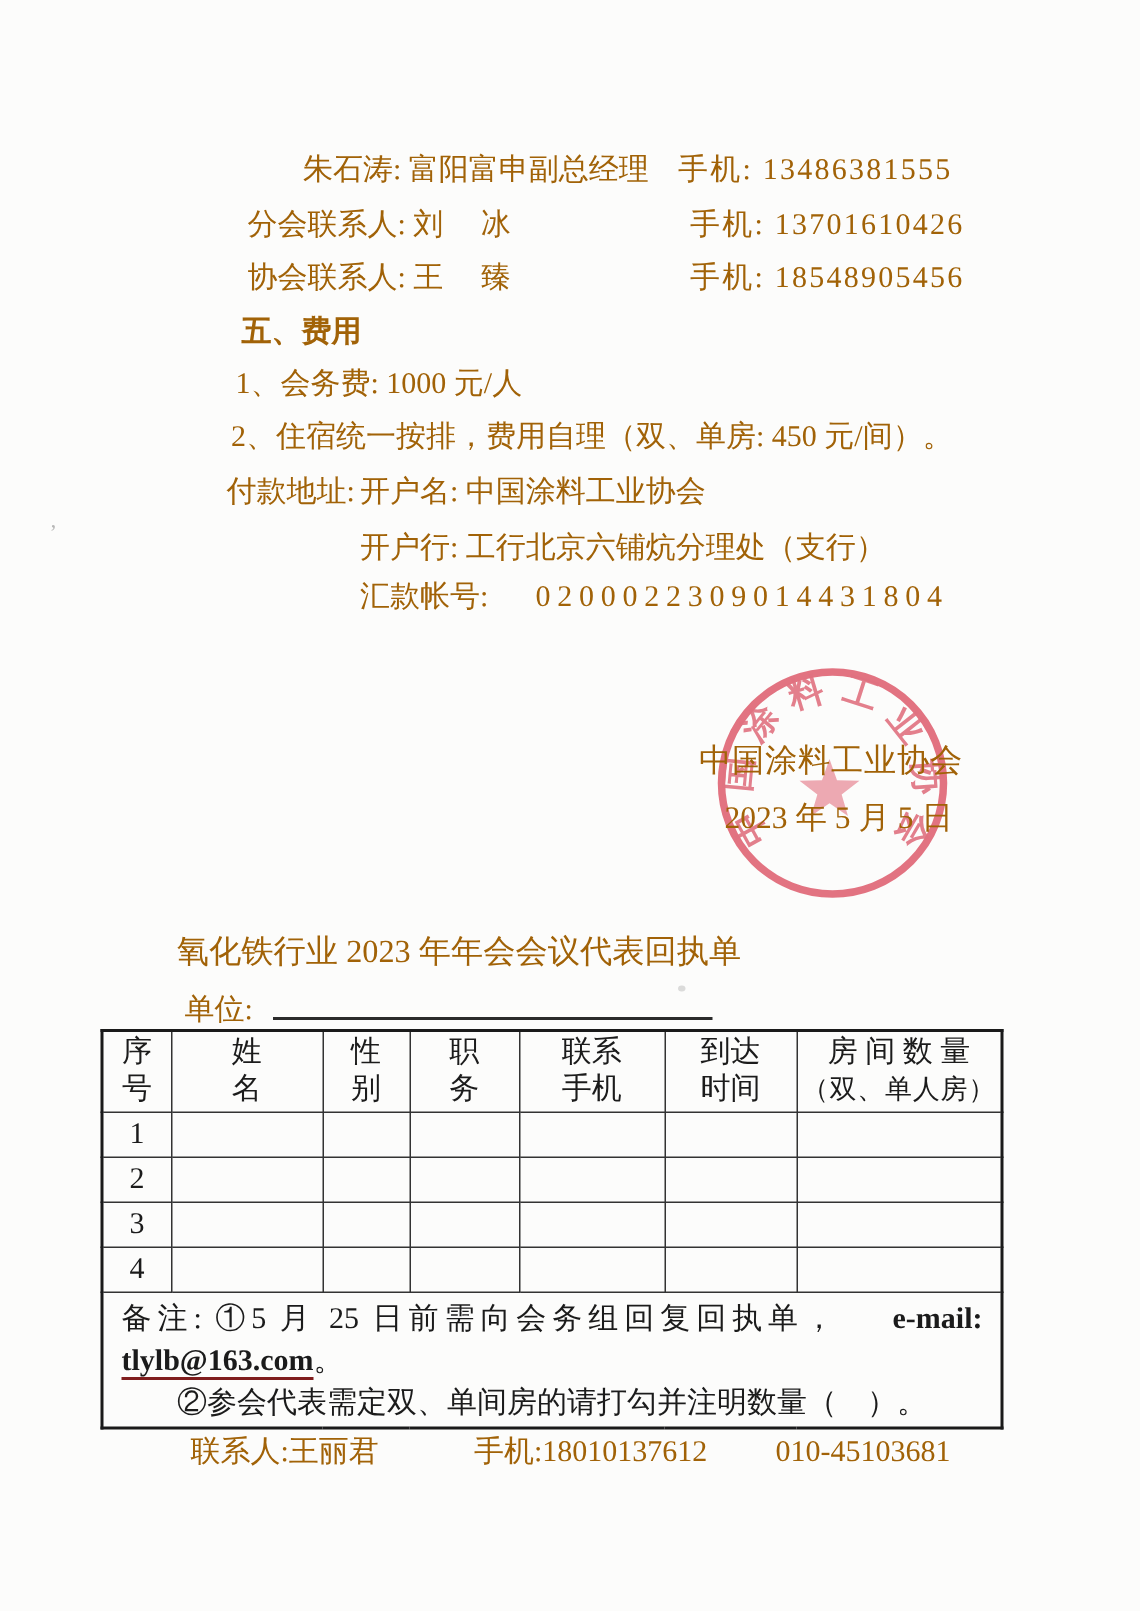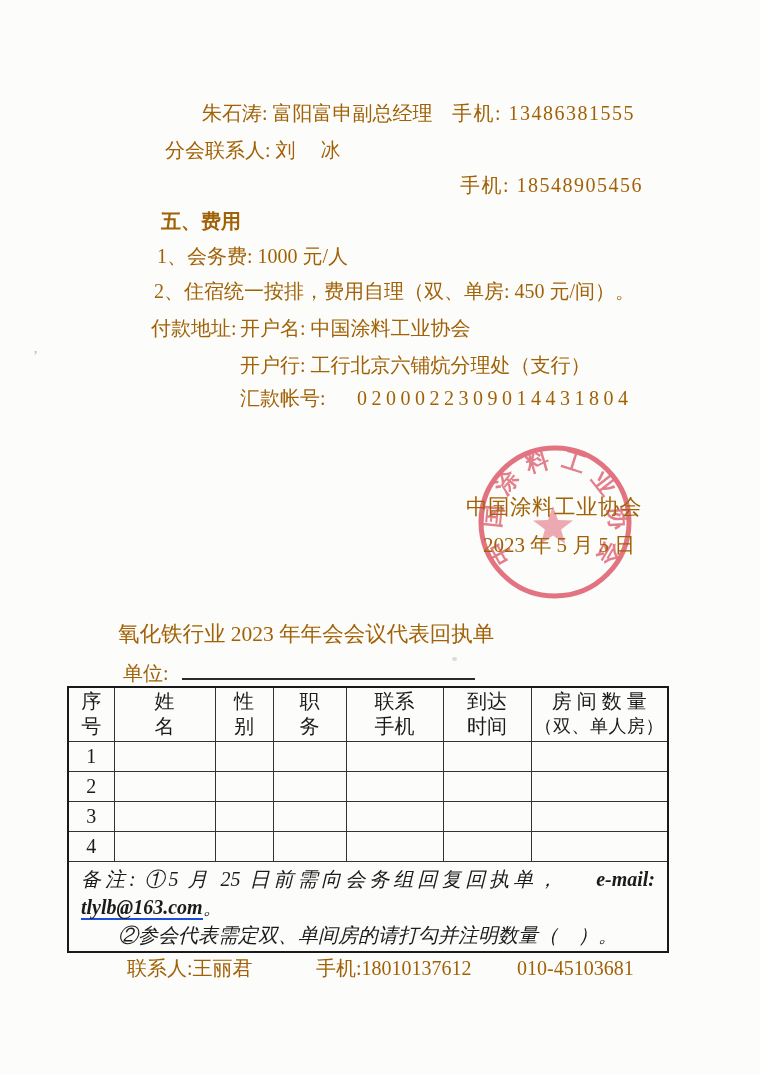--- a/index.html
+++ b/index.html
@@ -27,39 +27,41 @@
   }
   .rtable th,.rtable td{
     border:1px solid #333;font-weight:normal;font-size:20px;
     padding:0;text-align:center;vertical-align:middle;color:#1b1b1b;
   }
   .hrow{height:54px;}
   .hrow th div{line-height:25px;}
   .hrow th .h-small{font-size:18px;letter-spacing:0.5px;}
   .drow{height:30px;}
   .drow td{font-size:20px;}
-  .notes-cell{text-align:left !important;padding:3px 12px 2px !important;font-style:italic;}
+  .notes-cell{text-align:left !important;padding:3px 12px 2px !important;}
   .notes-cell div{line-height:28px;font-size:20px;white-space:nowrap;}
   .note1{white-space:normal !important;text-align:justify;text-align-last:justify;}
-  .note2 .email{font-weight:bold;border-bottom:2px solid #1d4ed8;}
+  .note2 .email{font-weight:bold;border-bottom:2px solid #7f1d1d;}
   .note3{margin-left:37px;}
   
   .artifact-quote{position:absolute;left:33px;top:348px;font-size:15px;color:#9a9a9a;opacity:.7;}
   .artifact-dot{position:absolute;left:452px;top:657px;width:5px;height:4px;border-radius:50%;background:#8f8f8f;opacity:.3;}
 </style>
 </head>
 <body>
 
 <div class="page">
 
   <span class="t" style="left:202px;top:101px">朱石涛: 富阳富申副总经理</span>
   <span class="t num" style="left:452px;top:101px">手机: 13486381555</span>
 
   <span class="t" style="left:165px;top:138px">分会联系人: 刘　 冰</span>
+  <span class="t num" style="left:460px;top:138px">手机: 13701610426</span>
 
+  <span class="t" style="left:165px;top:173px">协会联系人: 王　 臻</span>
   <span class="t num" style="left:460px;top:173px">手机: 18548905456</span>
 
   <span class="t bold" style="left:126px;top:209px">五、费用</span>
   <span class="t" style="left:157px;top:244px">1、会务费: 1000 元/人</span>
   <span class="t" style="left:154px;top:279px">2、住宿统一按排，费用自理（双、单房: 450 元/间）。</span>
   <span class="t" style="left:151px;top:316px">付款地址:</span>
   <span class="t" style="left:240px;top:353px">开户行: 工行北京六铺炕分理处（支行）</span>
   <span class="t" style="left:240px;top:316px">开户名: 中国涂料工业协会</span>
   <span class="t" style="left:240px;top:386px">汇款帐号:</span>
   <span class="t acctnum" style="left:357px;top:386px">0200022309014431804</span>

